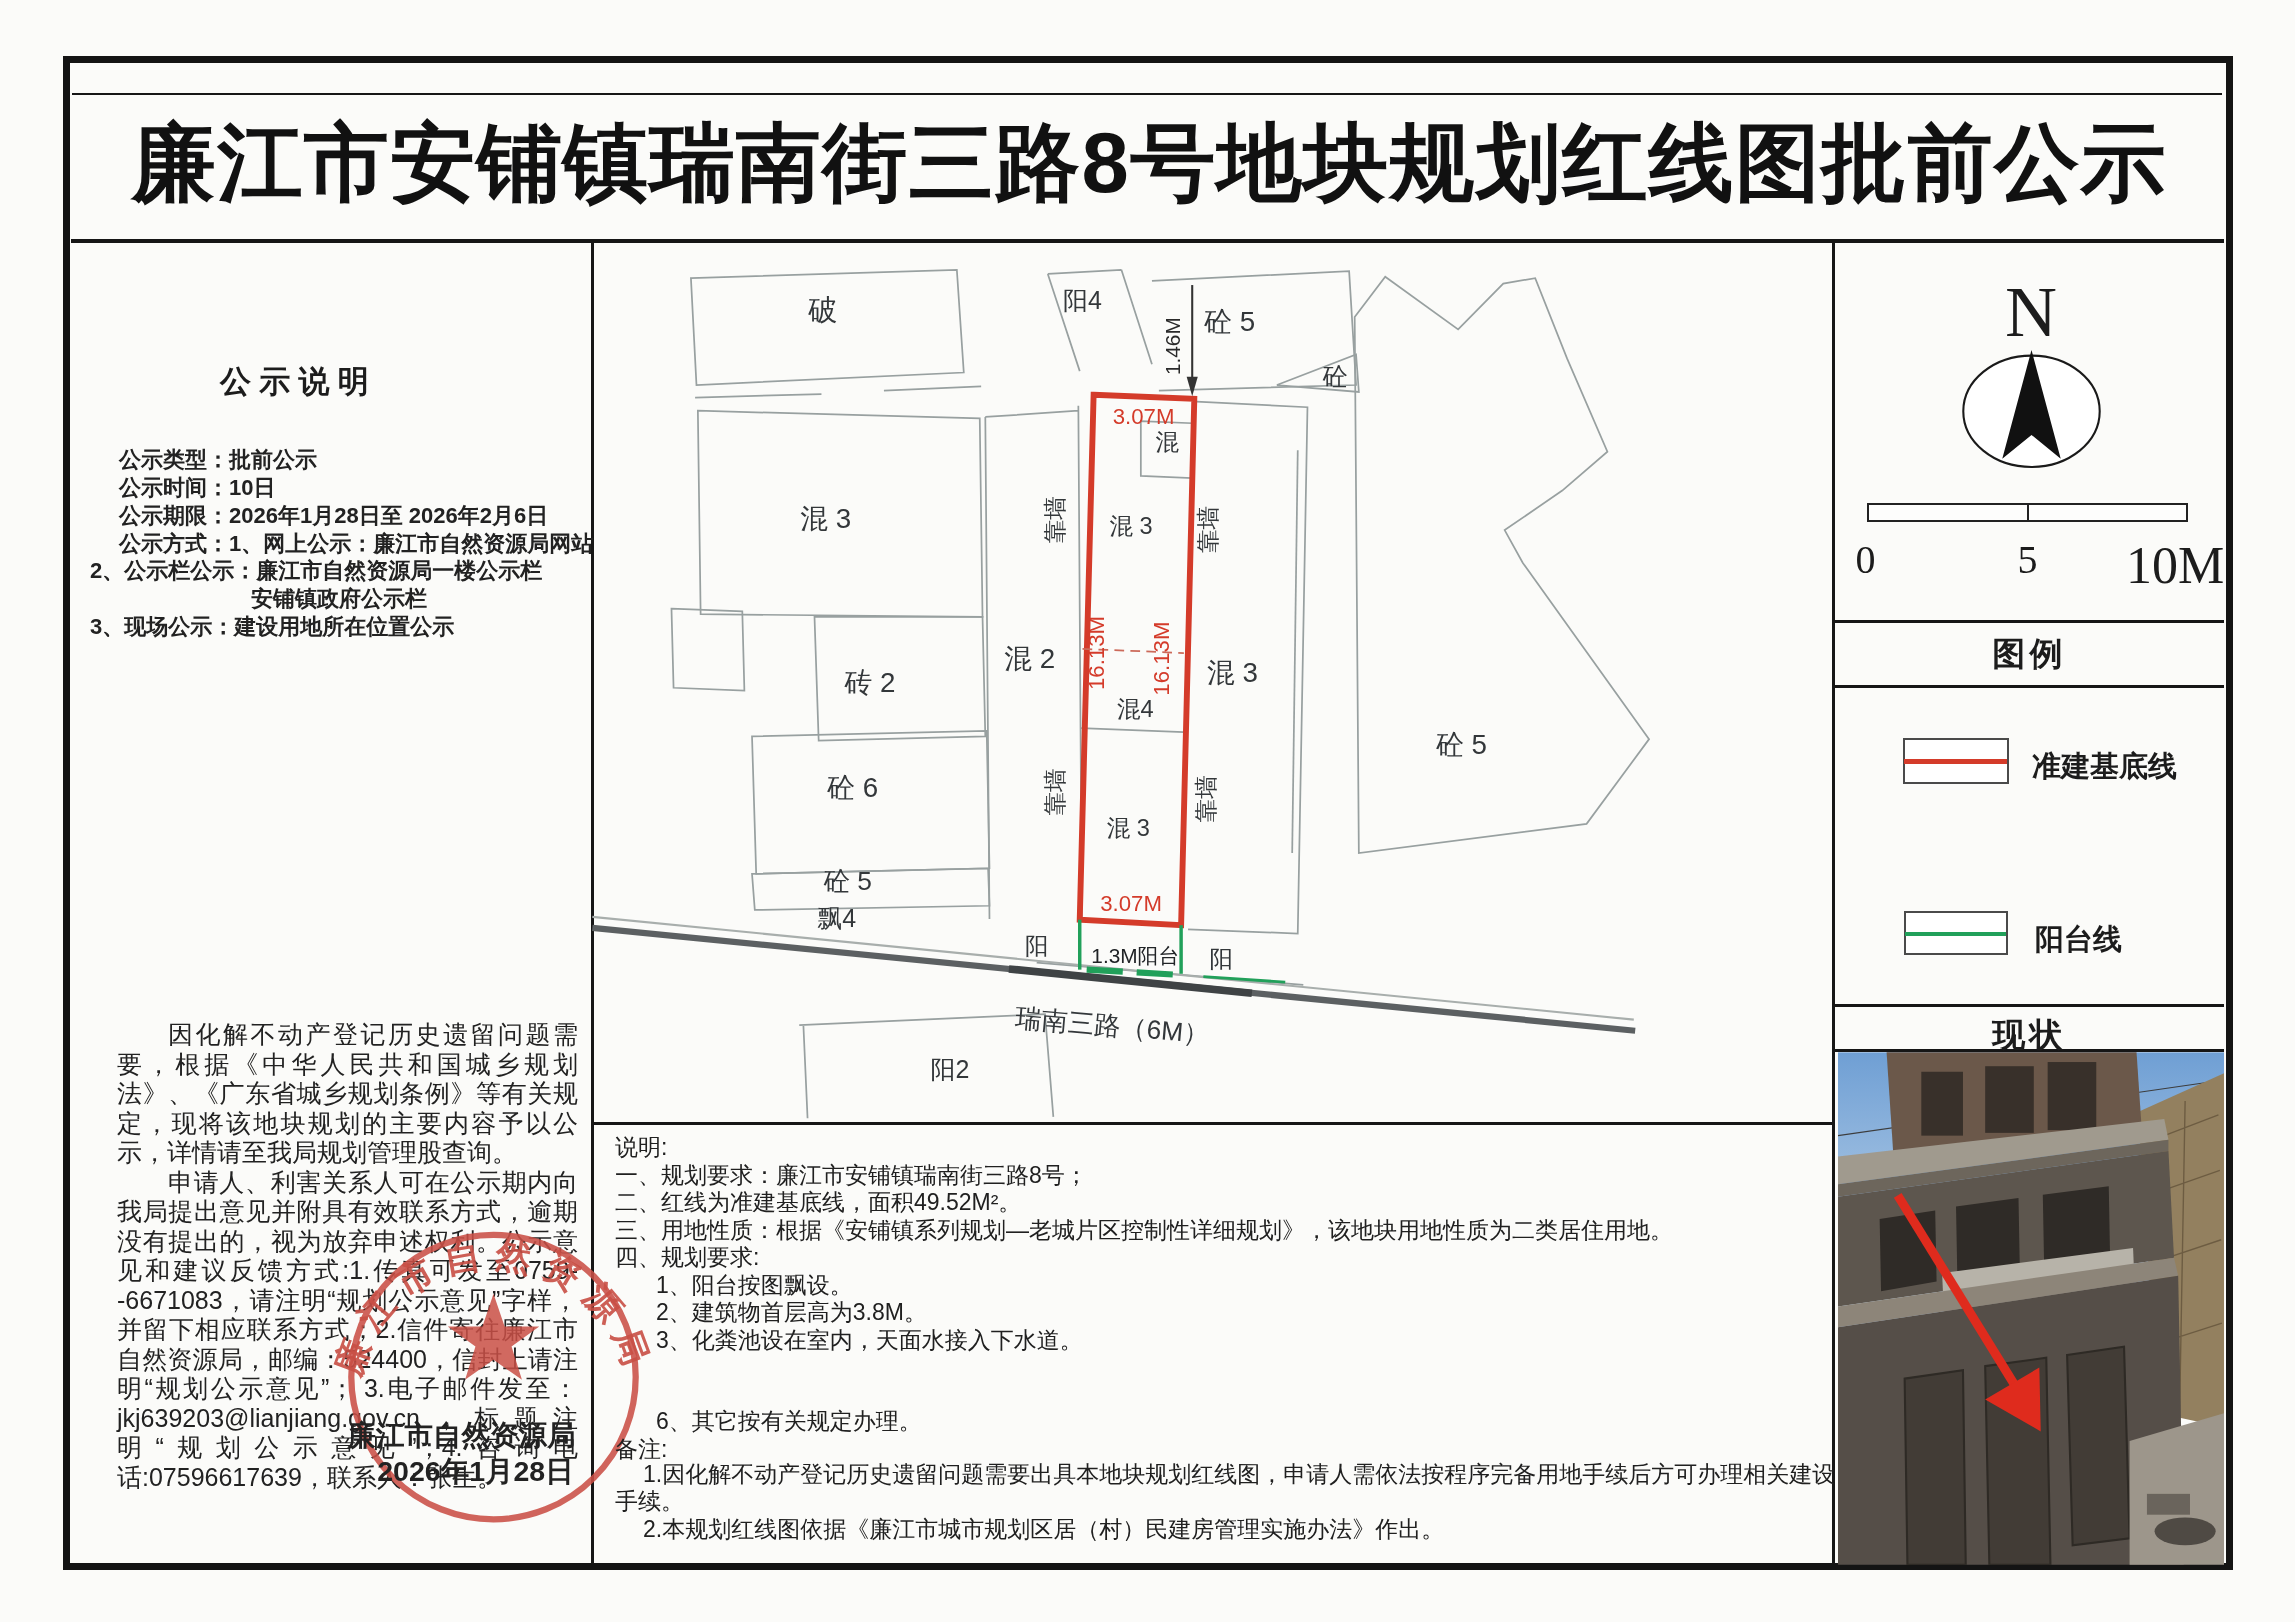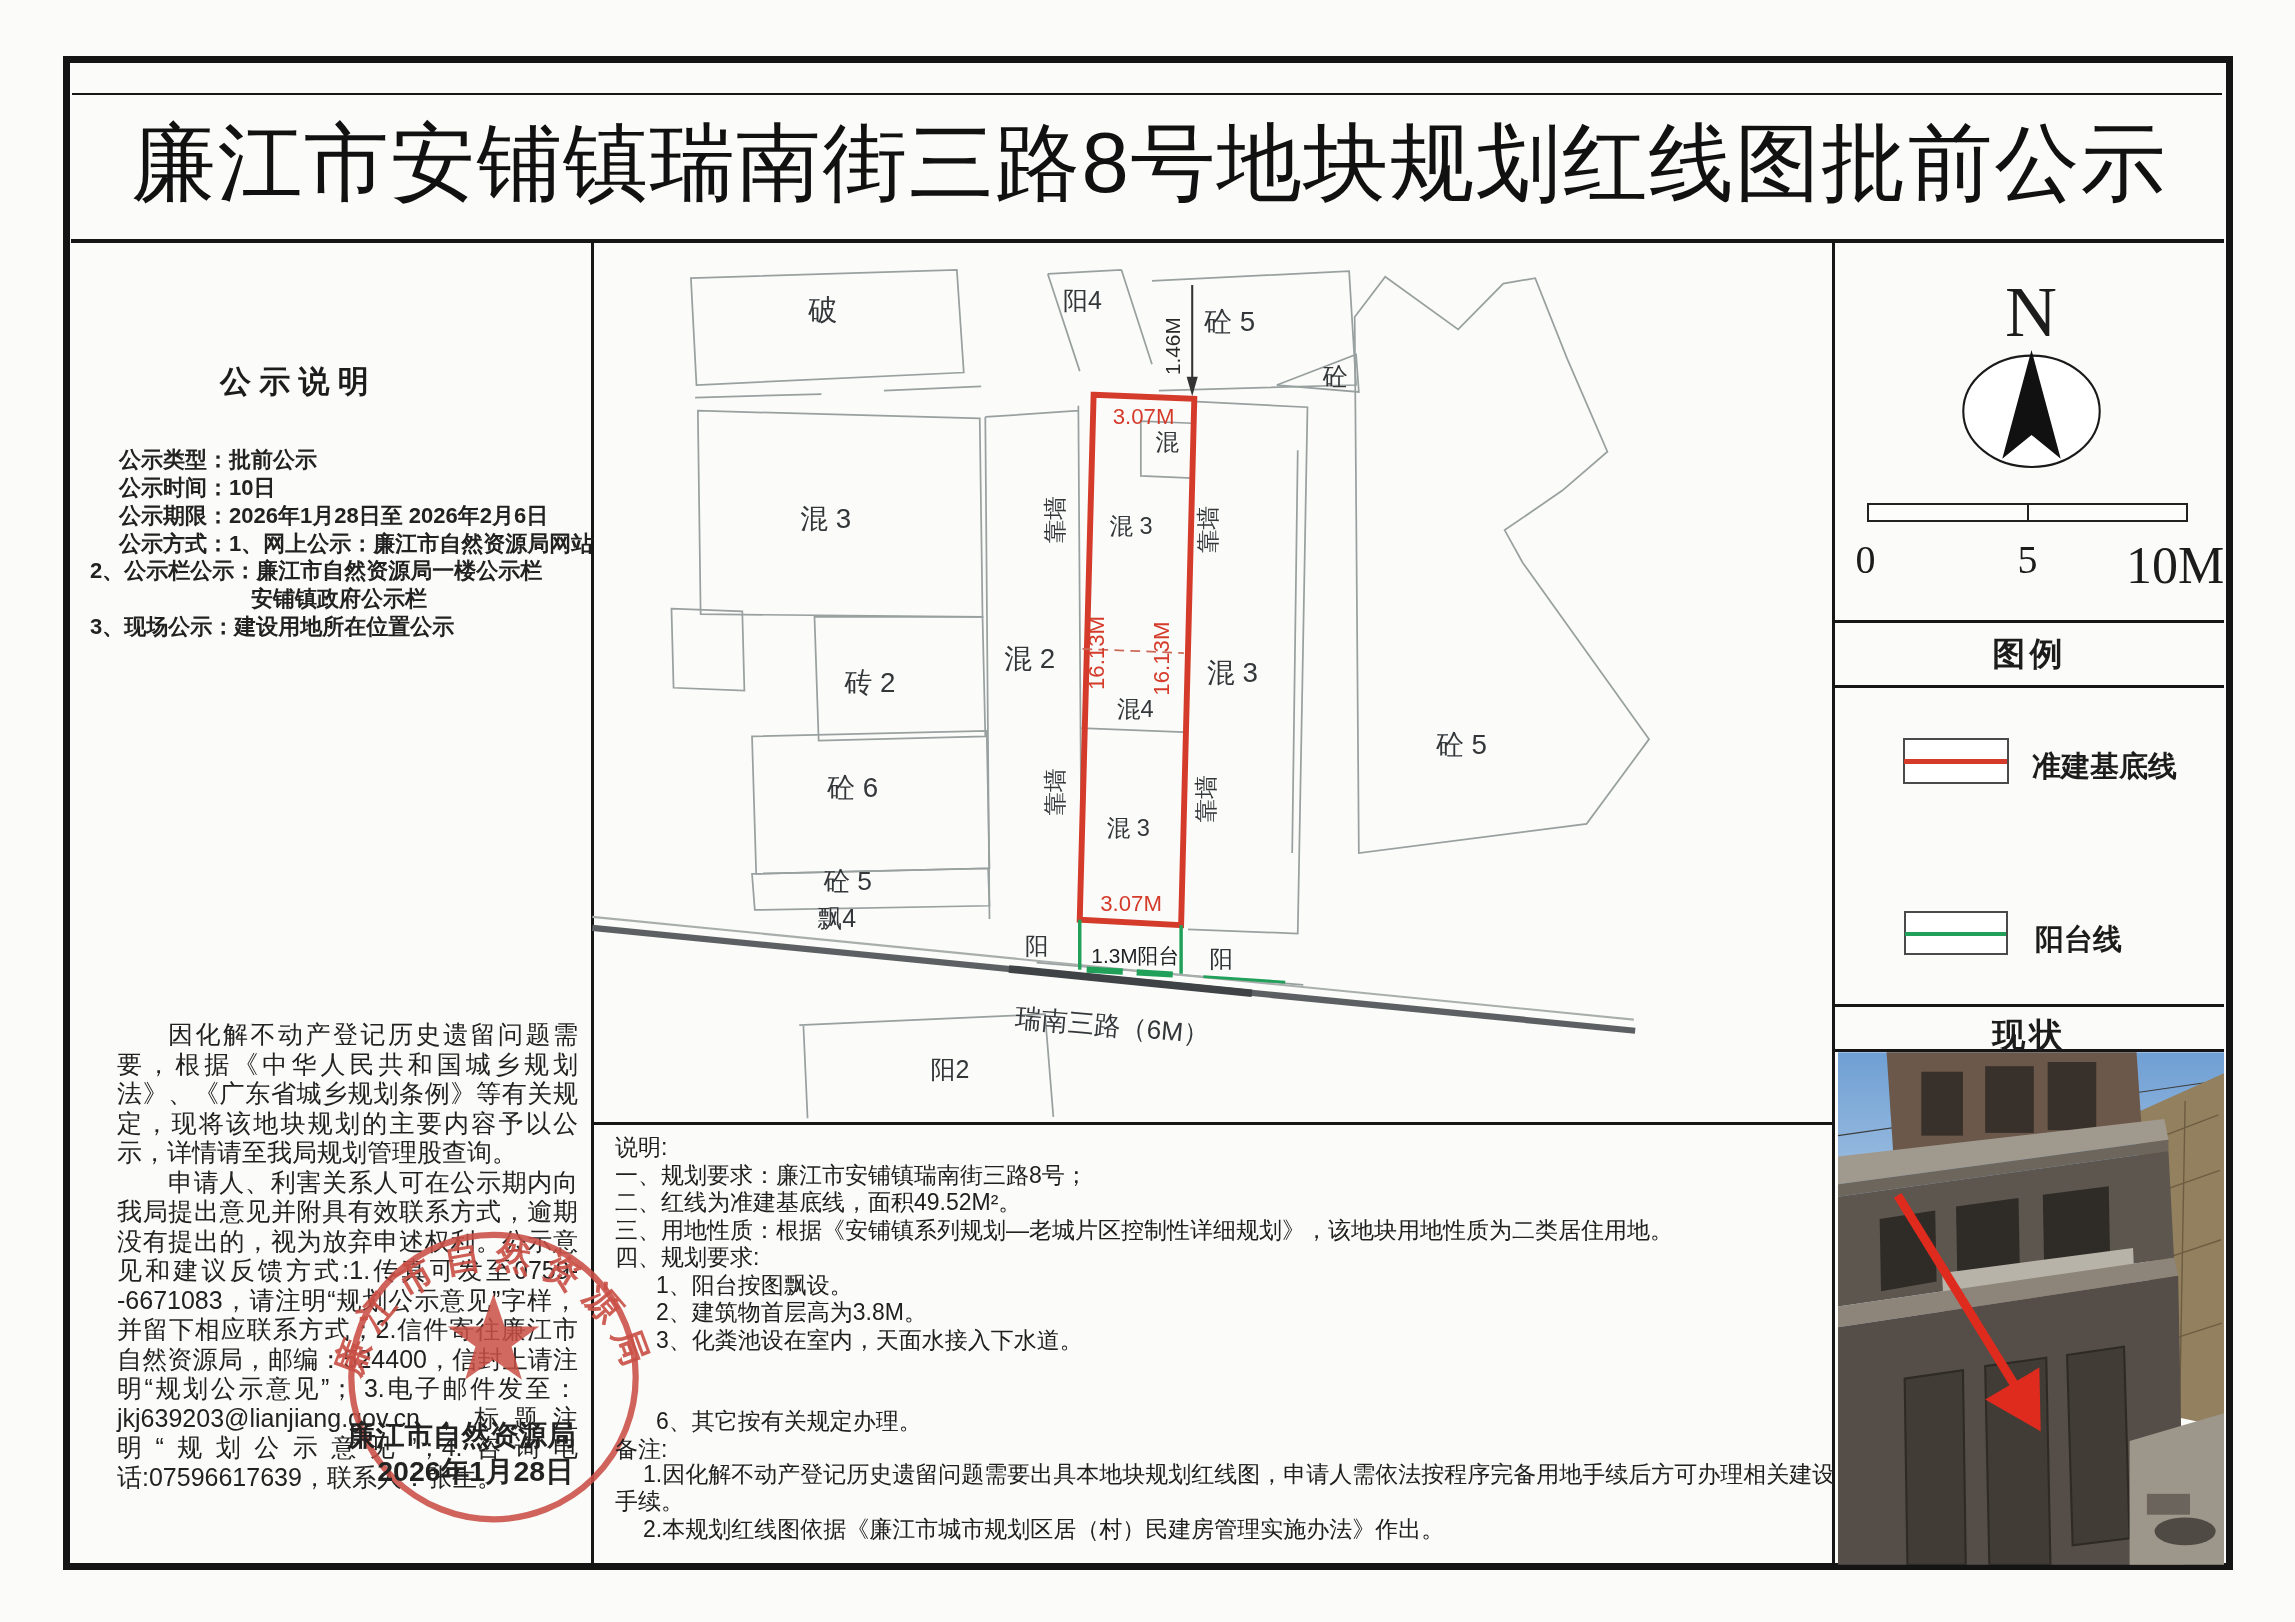--- a/index.html
+++ b/index.html
@@ -2,21 +2,21 @@
 <html style="font-size:11px"><head>
 <meta charset="utf-8">
 <style>
   html,body{margin:0;padding:0;background:#e9e9e7;}
   #page{position:relative;width:2295px;height:1622px;background:#fbfbf9;
         font-family:"Liberation Sans",sans-serif;color:#1c1c1c;overflow:hidden;}
   .abs{position:absolute;}
   .line{position:absolute;background:#161616;}
   .txt{position:absolute;white-space:nowrap;}
   #title{left:83px;top:106px;width:2132px;text-align:center;font-size:85px;
-         font-weight:normal;letter-spacing:1.4px;color:#111;}
+         font-weight:bold;letter-spacing:1.4px;color:#111;}
   .lp-heading{left:104px;top:361px;width:389px;text-align:center;font-size:31px;
               font-weight:600;letter-spacing:8.3px;}
   .lp-line{font-size:22px;font-weight:600;color:#222;}
   .lp-paras{left:117px;top:1020px;width:461px;font-size:25px;line-height:29.5px;
             text-align:justify;font-weight:400;color:#222;}
   .lp-paras p{margin:0;text-indent:51px;}
   .stamp-text{font-size:28.5px;font-weight:600;text-align:center;color:#222;}
   .note-line{font-size:23px;font-weight:500;color:#202020;}
   .note-wrap{width:1222px;white-space:normal;line-height:27.4px;}
   .rp-header{font-size:33px;font-weight:600;letter-spacing:4.2px;text-align:center;}

